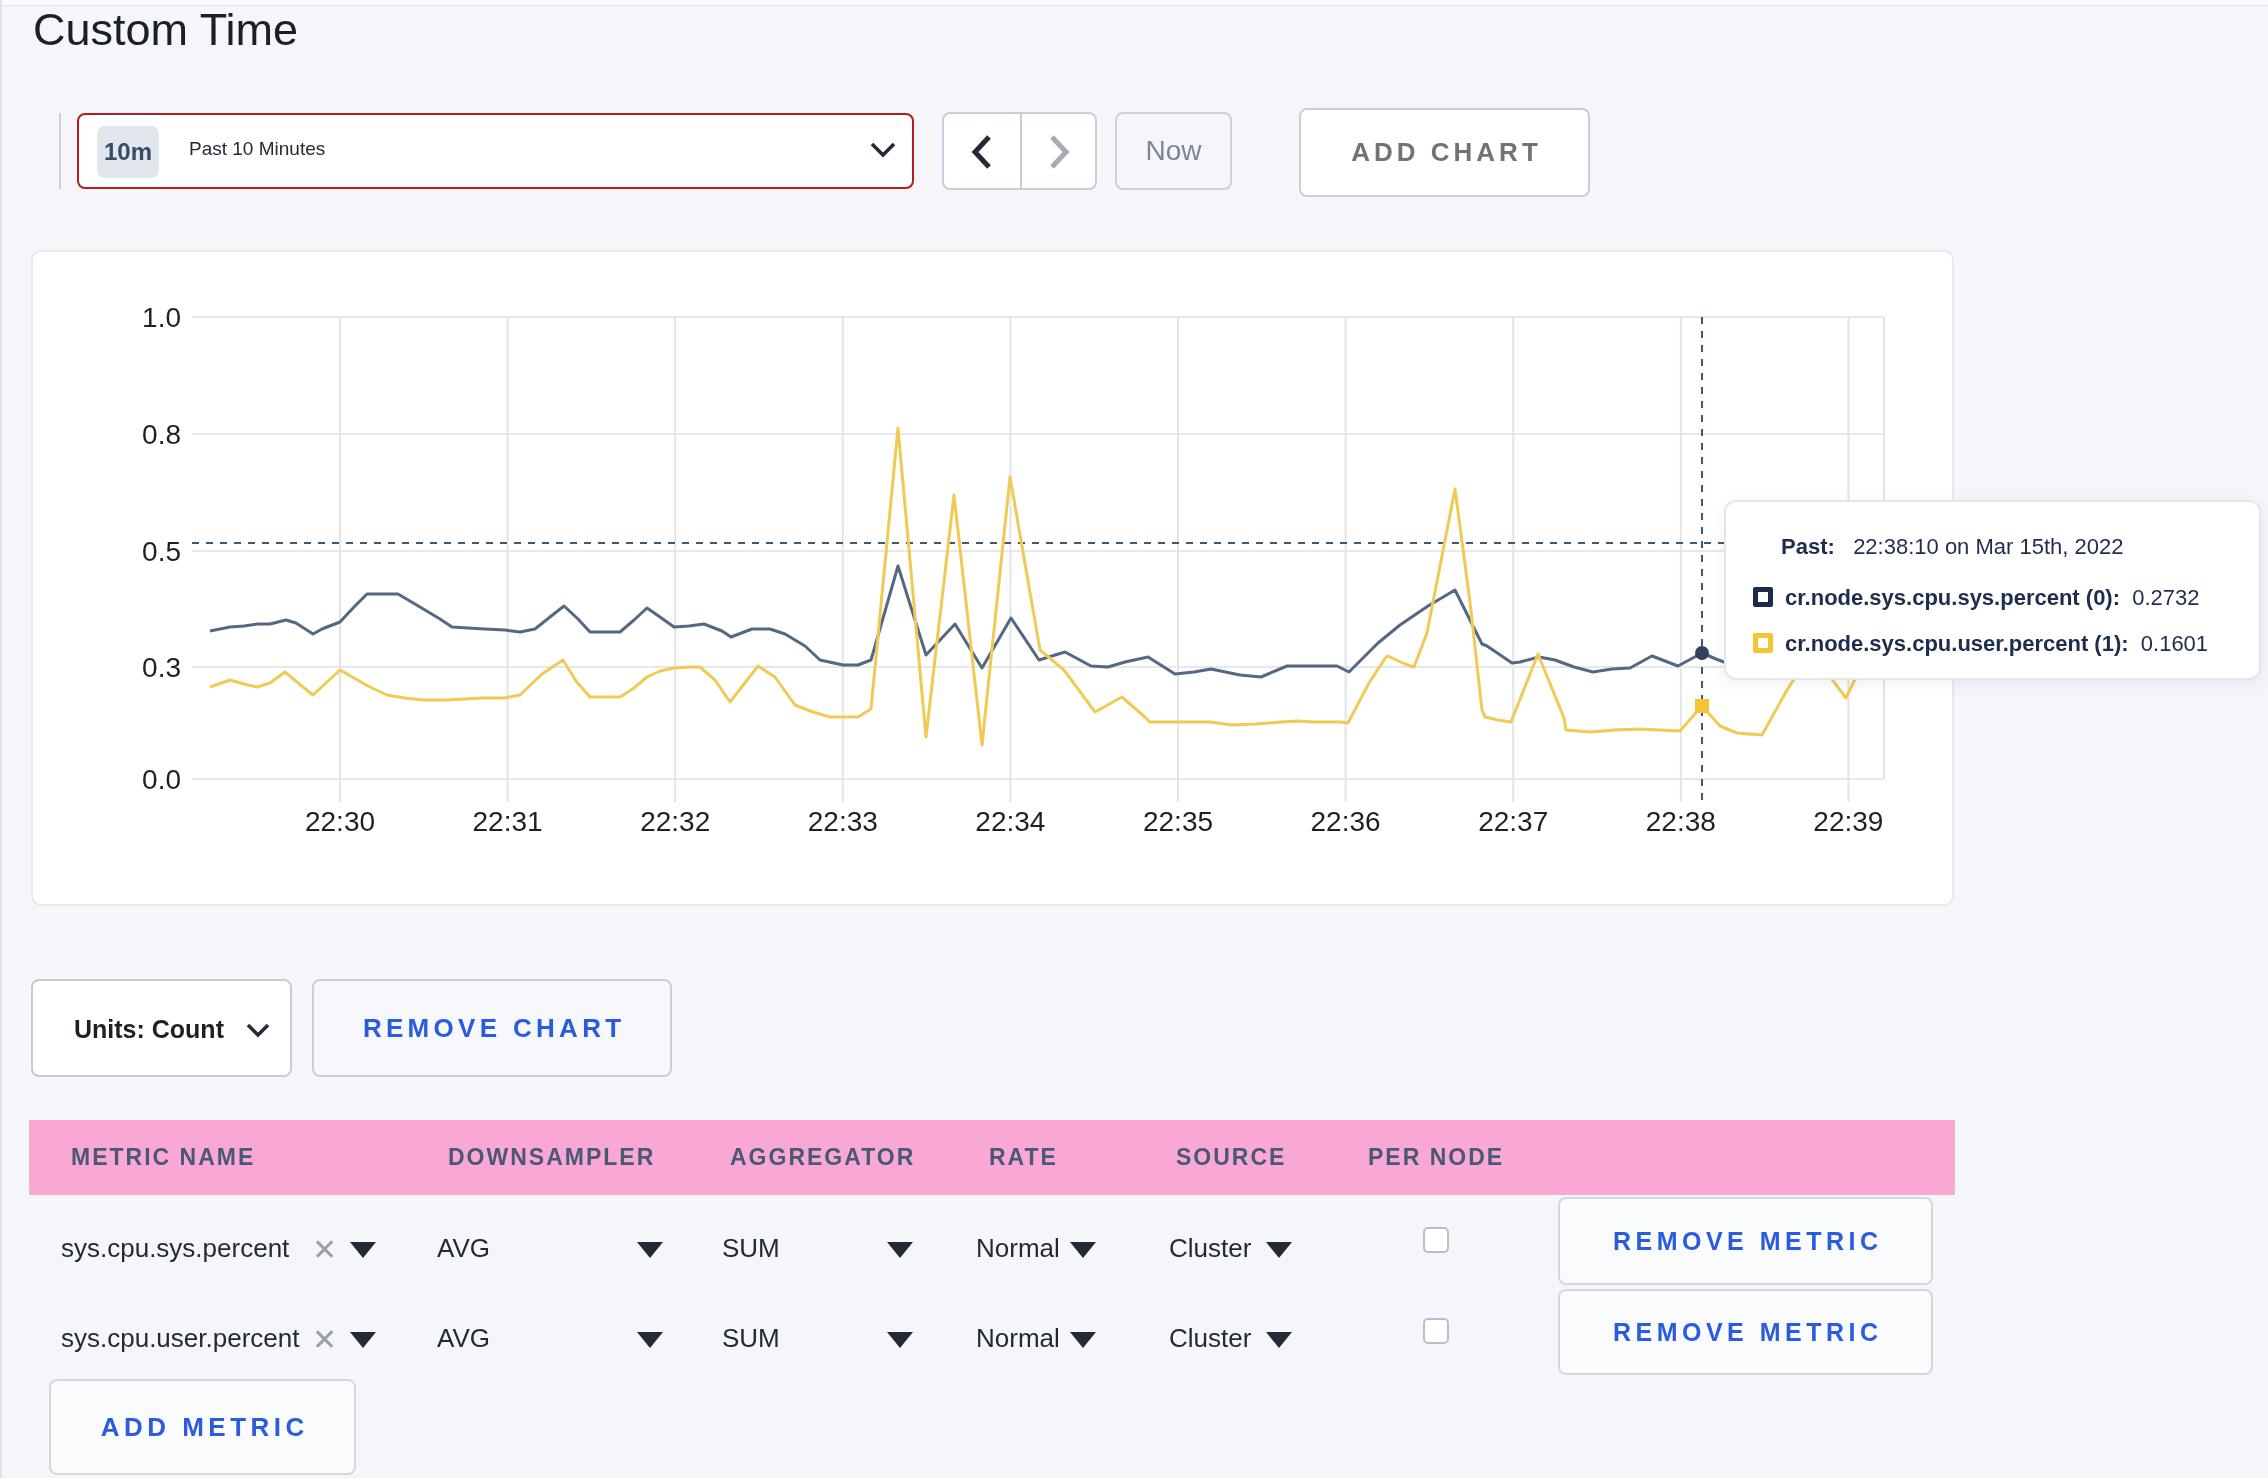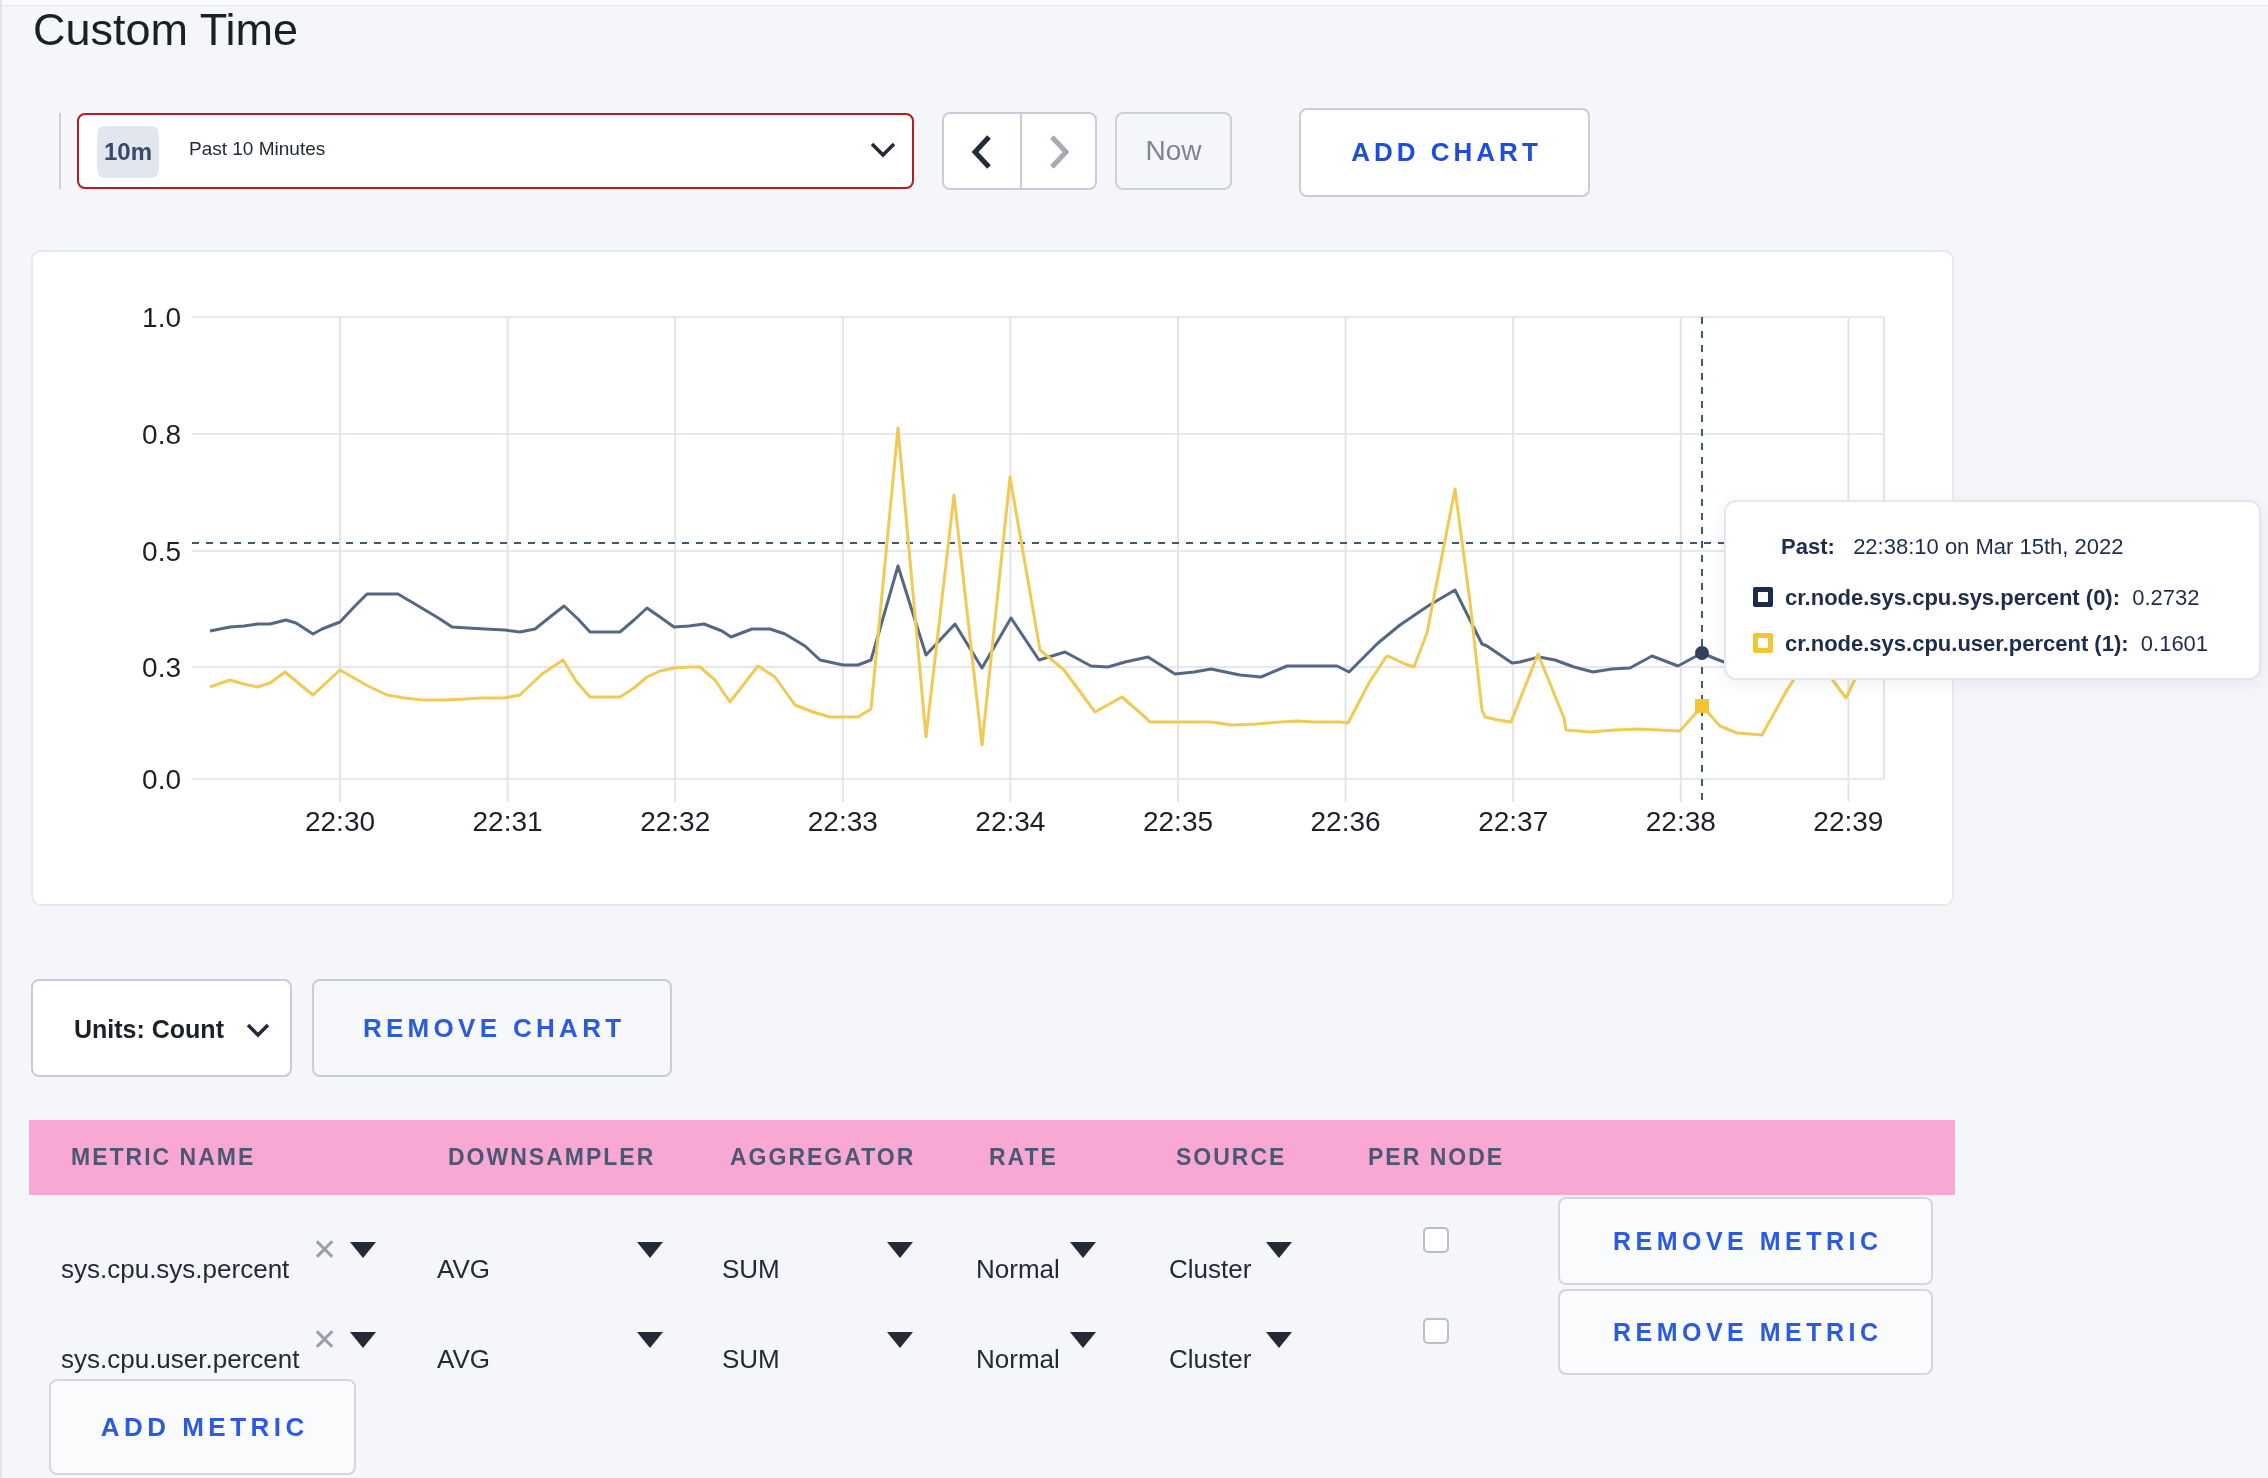--- a/index.html
+++ b/index.html
@@ -17,33 +17,33 @@
 .vdiv { left:59px; top:113px; width:2px; height:76px; background:#ccd0d9; }
 .dd { left:77px; top:113px; width:837px; height:76px; background:#fff; border:2px solid #b91c1c; border-radius:8px; }
 .badge { left:18px; top:11px; width:62px; height:52px; background:#e2e6ed; border-radius:8px;
   color:#394a67; font-weight:700; font-size:24px; text-align:center; line-height:52px; }
 .ddlabel { left:110px; top:23px; font-size:19px; color:#242a35; }
 .navgroup { left:942px; top:112px; width:155px; height:78px; background:#fff; border:2px solid #c9cdd7; border-radius:8px; }
 .navdiv { left:76px; top:0px; width:2px; height:74px; background:#c9cdd7; }
 .now { left:1115px; top:112px; width:117px; height:78px; border:2px solid #ccd0da; border-radius:8px;
   color:#7e8693; font-size:28px; text-align:center; line-height:74px; }
 .addchart { left:1299px; top:108px; width:291px; height:89px; background:#fff; border:2px solid #c9cdd7; border-radius:8px;
-  color:#1d4ed8; font-size:26px; font-weight:700; letter-spacing:4px; text-align:center; line-height:85px; text-indent:4px; }
+  color:#737373; font-size:26px; font-weight:700; letter-spacing:4px; text-align:center; line-height:85px; text-indent:4px; }
 .card { left:31px; top:250px; width:1923px; height:656px; background:#fff; border:2px solid #e7e9ee; border-radius:10px; }
 .tooltip { left:1724px; top:500px; width:537px; height:180px; background:#fff; border:2px solid #e3e6ec; border-radius:12px;
   box-shadow:0 4px 16px rgba(60,70,90,0.08); }
 .ttrow { position:absolute; left:0; font-size:22px; color:#1e2c4d; white-space:nowrap; }
 .sq { display:inline-block; width:20px; height:20px; border-radius:2px; margin-right:12px; vertical-align:-2px; }
 .units { left:31px; top:979px; width:261px; height:98px; background:#fff; border:2px solid #c7cbd5; border-radius:8px; }
 .unitstext { left:41px; top:34px; font-size:25px; font-weight:700; color:#1c2126; }
 .removechart { left:312px; top:979px; width:360px; height:98px; background:#f7f8fb; border:2px solid #c9cdd7; border-radius:8px;
   color:#2b5ce0; font-size:26px; font-weight:700; letter-spacing:4.3px; text-align:center; line-height:94px; text-indent:4.3px; }
 .thead { left:29px; top:1120px; width:1926px; height:75px; background:#f9a8d4; }
 .hlabel { position:absolute; top:24px; font-size:23px; font-weight:700; color:#4a5875; letter-spacing:2px; white-space:nowrap; }
-.rowtext { position:absolute; font-size:26px; color:#242a35; white-space:nowrap;margin-top:21px; }
+.rowtext { position:absolute; font-size:26px; color:#242a35; white-space:nowrap; }
 .caret { position:absolute; width:0; height:0; border-left:13px solid transparent; border-right:13px solid transparent; border-top:16px solid #242a35; }
 .xmark { position:absolute; font-size:30px; color:#9aa0ab; }
 .checkbox { position:absolute; width:26px; height:26px; background:#fff; border:2px solid #b9bfc9; border-radius:5px; }
 .rmbtn { position:absolute; left:1558px; width:375px; background:#fafbfd; border:2px solid #d4d7df; border-radius:8px;
   color:#2b5ce0; font-size:25px; font-weight:700; letter-spacing:4.5px; text-align:center; text-indent:4.5px; }
 .addmetric { left:49px; top:1379px; width:307px; height:96px; background:#fafbfd; border:2px solid #d4d7df; border-radius:8px;
   color:#2b5ce0; font-size:26px; font-weight:700; letter-spacing:4.5px; text-align:center; line-height:92px; text-indent:4.5px; }
 </style>
 </head>
 <body>

